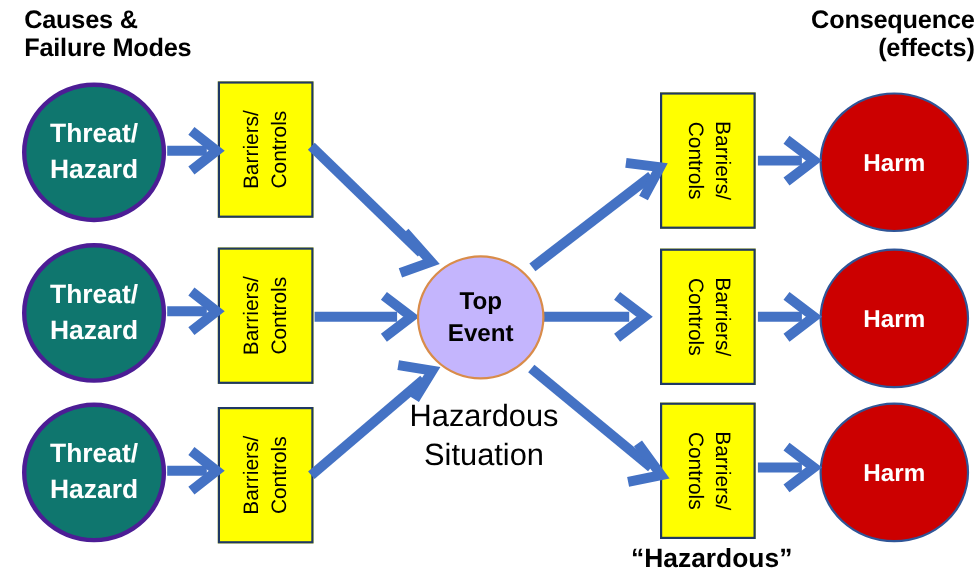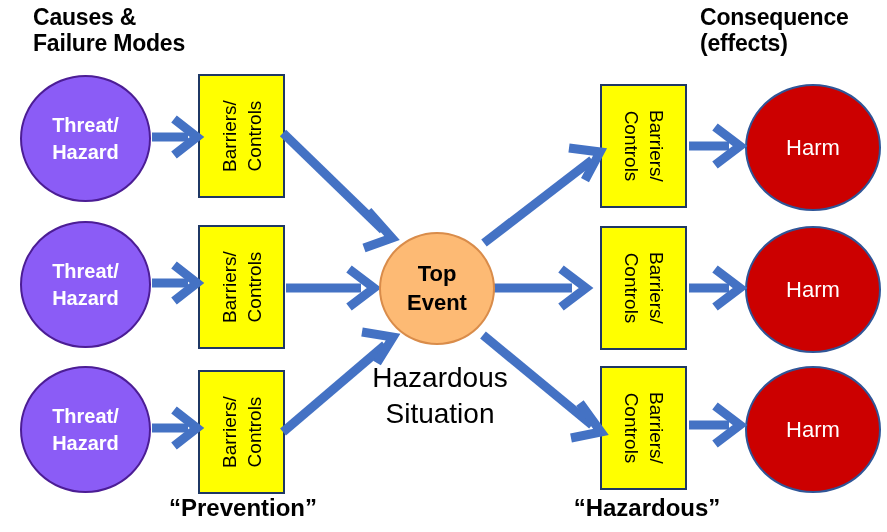--- a/index.html
+++ b/index.html
@@ -20,57 +20,57 @@
   
   .heading {
     position: absolute;
     font-weight: bold;
     color: #000000;
     font-size: 23px;
     line-height: 1.15;
     letter-spacing: -0.2px;
     white-space: pre-line;
   }
-  #heading-causes  { left: 22px;  top: 4px;  text-align: left; margin-left: 11px; }
-  #heading-consequence { left: 700px; top: 4px; width: 186px; text-align: left; }
+  #heading-causes  { left: 22px;  top: 4px;  text-align: left; }
+  #heading-consequence { left: 700px; top: 4px; width: 186px; text-align: right; }
 
   
   .threat-circle {
     position: absolute;
     width: 131px;
     height: 127px;
     border-radius: 50%;
-    background: #8b5cf6;
-    border: 2px solid #4c1d95;
+    background: #0f766e;
+    border: 4px solid #4c1d95;
     box-sizing: border-box;
     display: flex;
     align-items: center;
     justify-content: center;
     color: #ffffff;
     font-weight: bold;
-    font-size: 20px;
+    font-size: 24px;
     line-height: 1.35;
     text-align: center;
     white-space: pre-line;
   }
 
   
   .harm-circle {
     position: absolute;
     width: 136px;
     height: 127px;
     border-radius: 50%;
     background: #CC0000;
     border: 2px solid #2F5597;
     box-sizing: border-box;
     display: flex;
     align-items: center;
     justify-content: center;
     color: #ffffff;
-    font-weight: normal;
+    font-weight: bold;
     font-size: 22px;
     text-align: center;
   }
 
   
   .barrier-box {
     position: absolute;
     width: 87px;
     height: 124px;
     background: #FFFF00;
@@ -98,21 +98,21 @@
   }
 
   
   #top-event-circle {
     position: absolute;
     left: 379px;
     top: 232px;
     width: 116px;
     height: 113px;
     border-radius: 50%;
-    background: #fdba74;
+    background: #c4b5fd;
     border: 2px solid #D98C4A;
     box-sizing: border-box;
     display: flex;
     align-items: center;
     justify-content: center;
     color: #000000;
     font-weight: bold;
     font-size: 22px;
     line-height: 1.3;
     text-align: center;
@@ -276,16 +276,15 @@
   </div>
   <div class="barrier-box rot-cw" style="left:600px; top:366px;">
     <span class="barrier-text">Barriers/
 Controls</span>
   </div>
 
   <div class="harm-circle" style="left:745px; top:84px;">Harm</div>
   <div class="harm-circle" style="left:745px; top:226px;">Harm</div>
   <div class="harm-circle" style="left:745px; top:366px;">Harm</div>
 
-  <div class="phase-label" id="label-prevention">“Prevention”</div>
   <div class="phase-label" id="label-mitigation">“Hazardous”</div>
 
 </div>
 
 </body></html>

